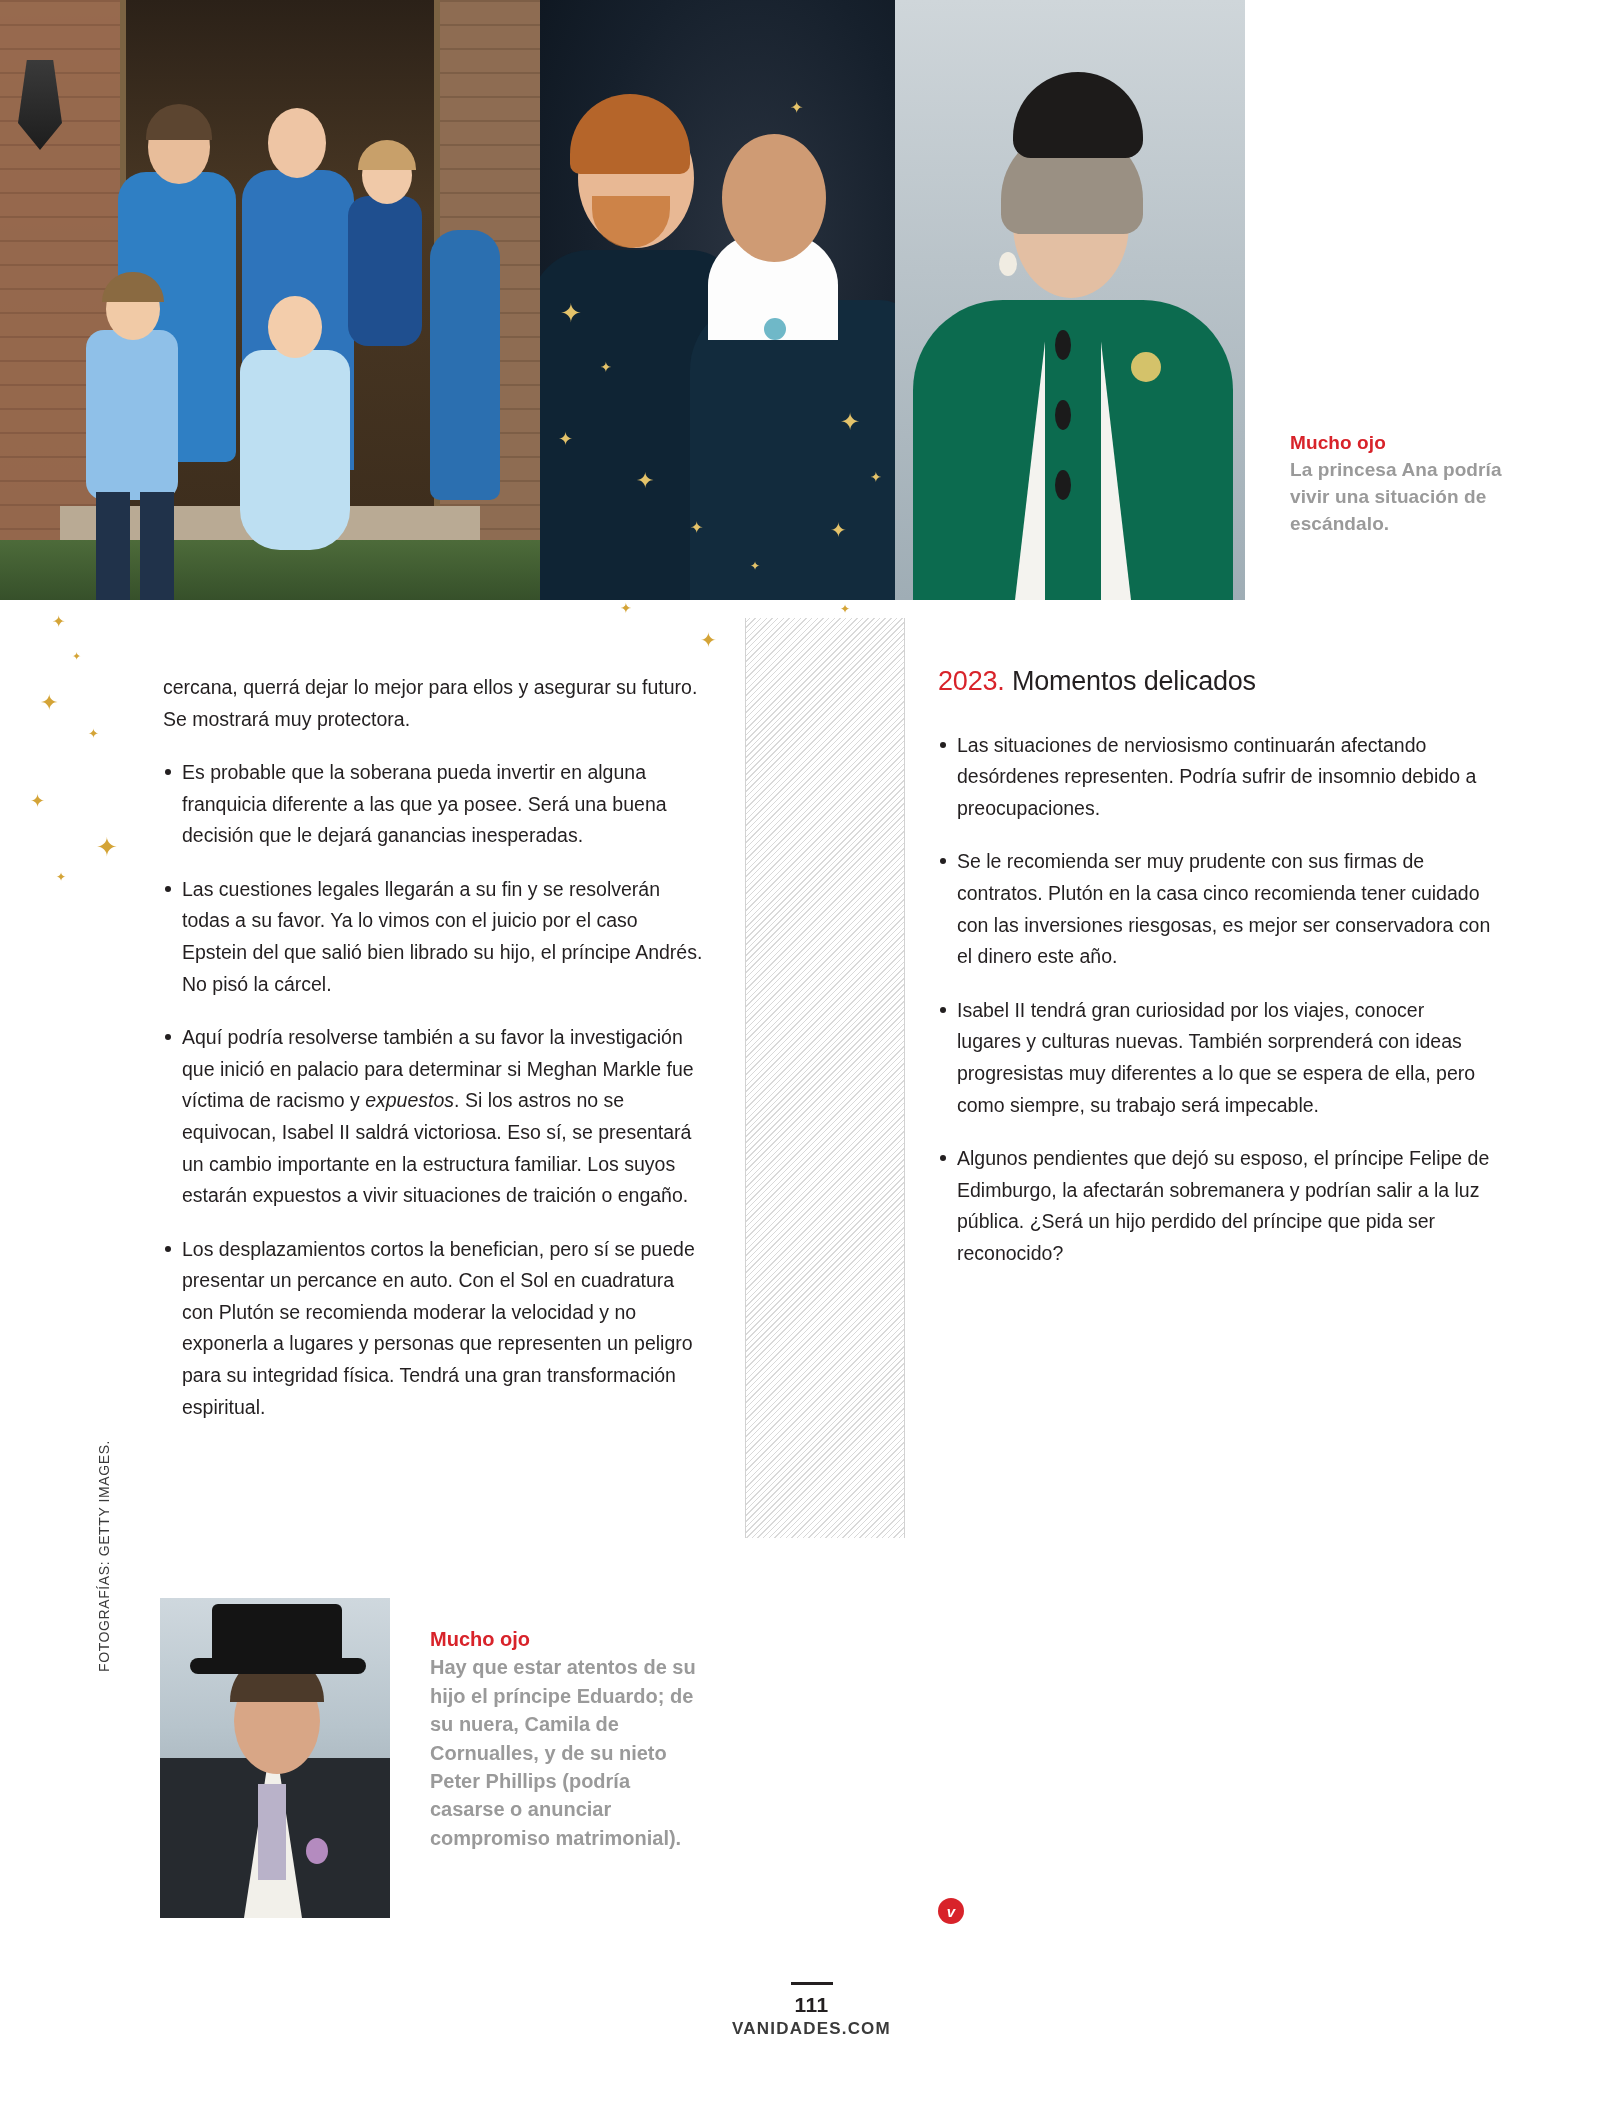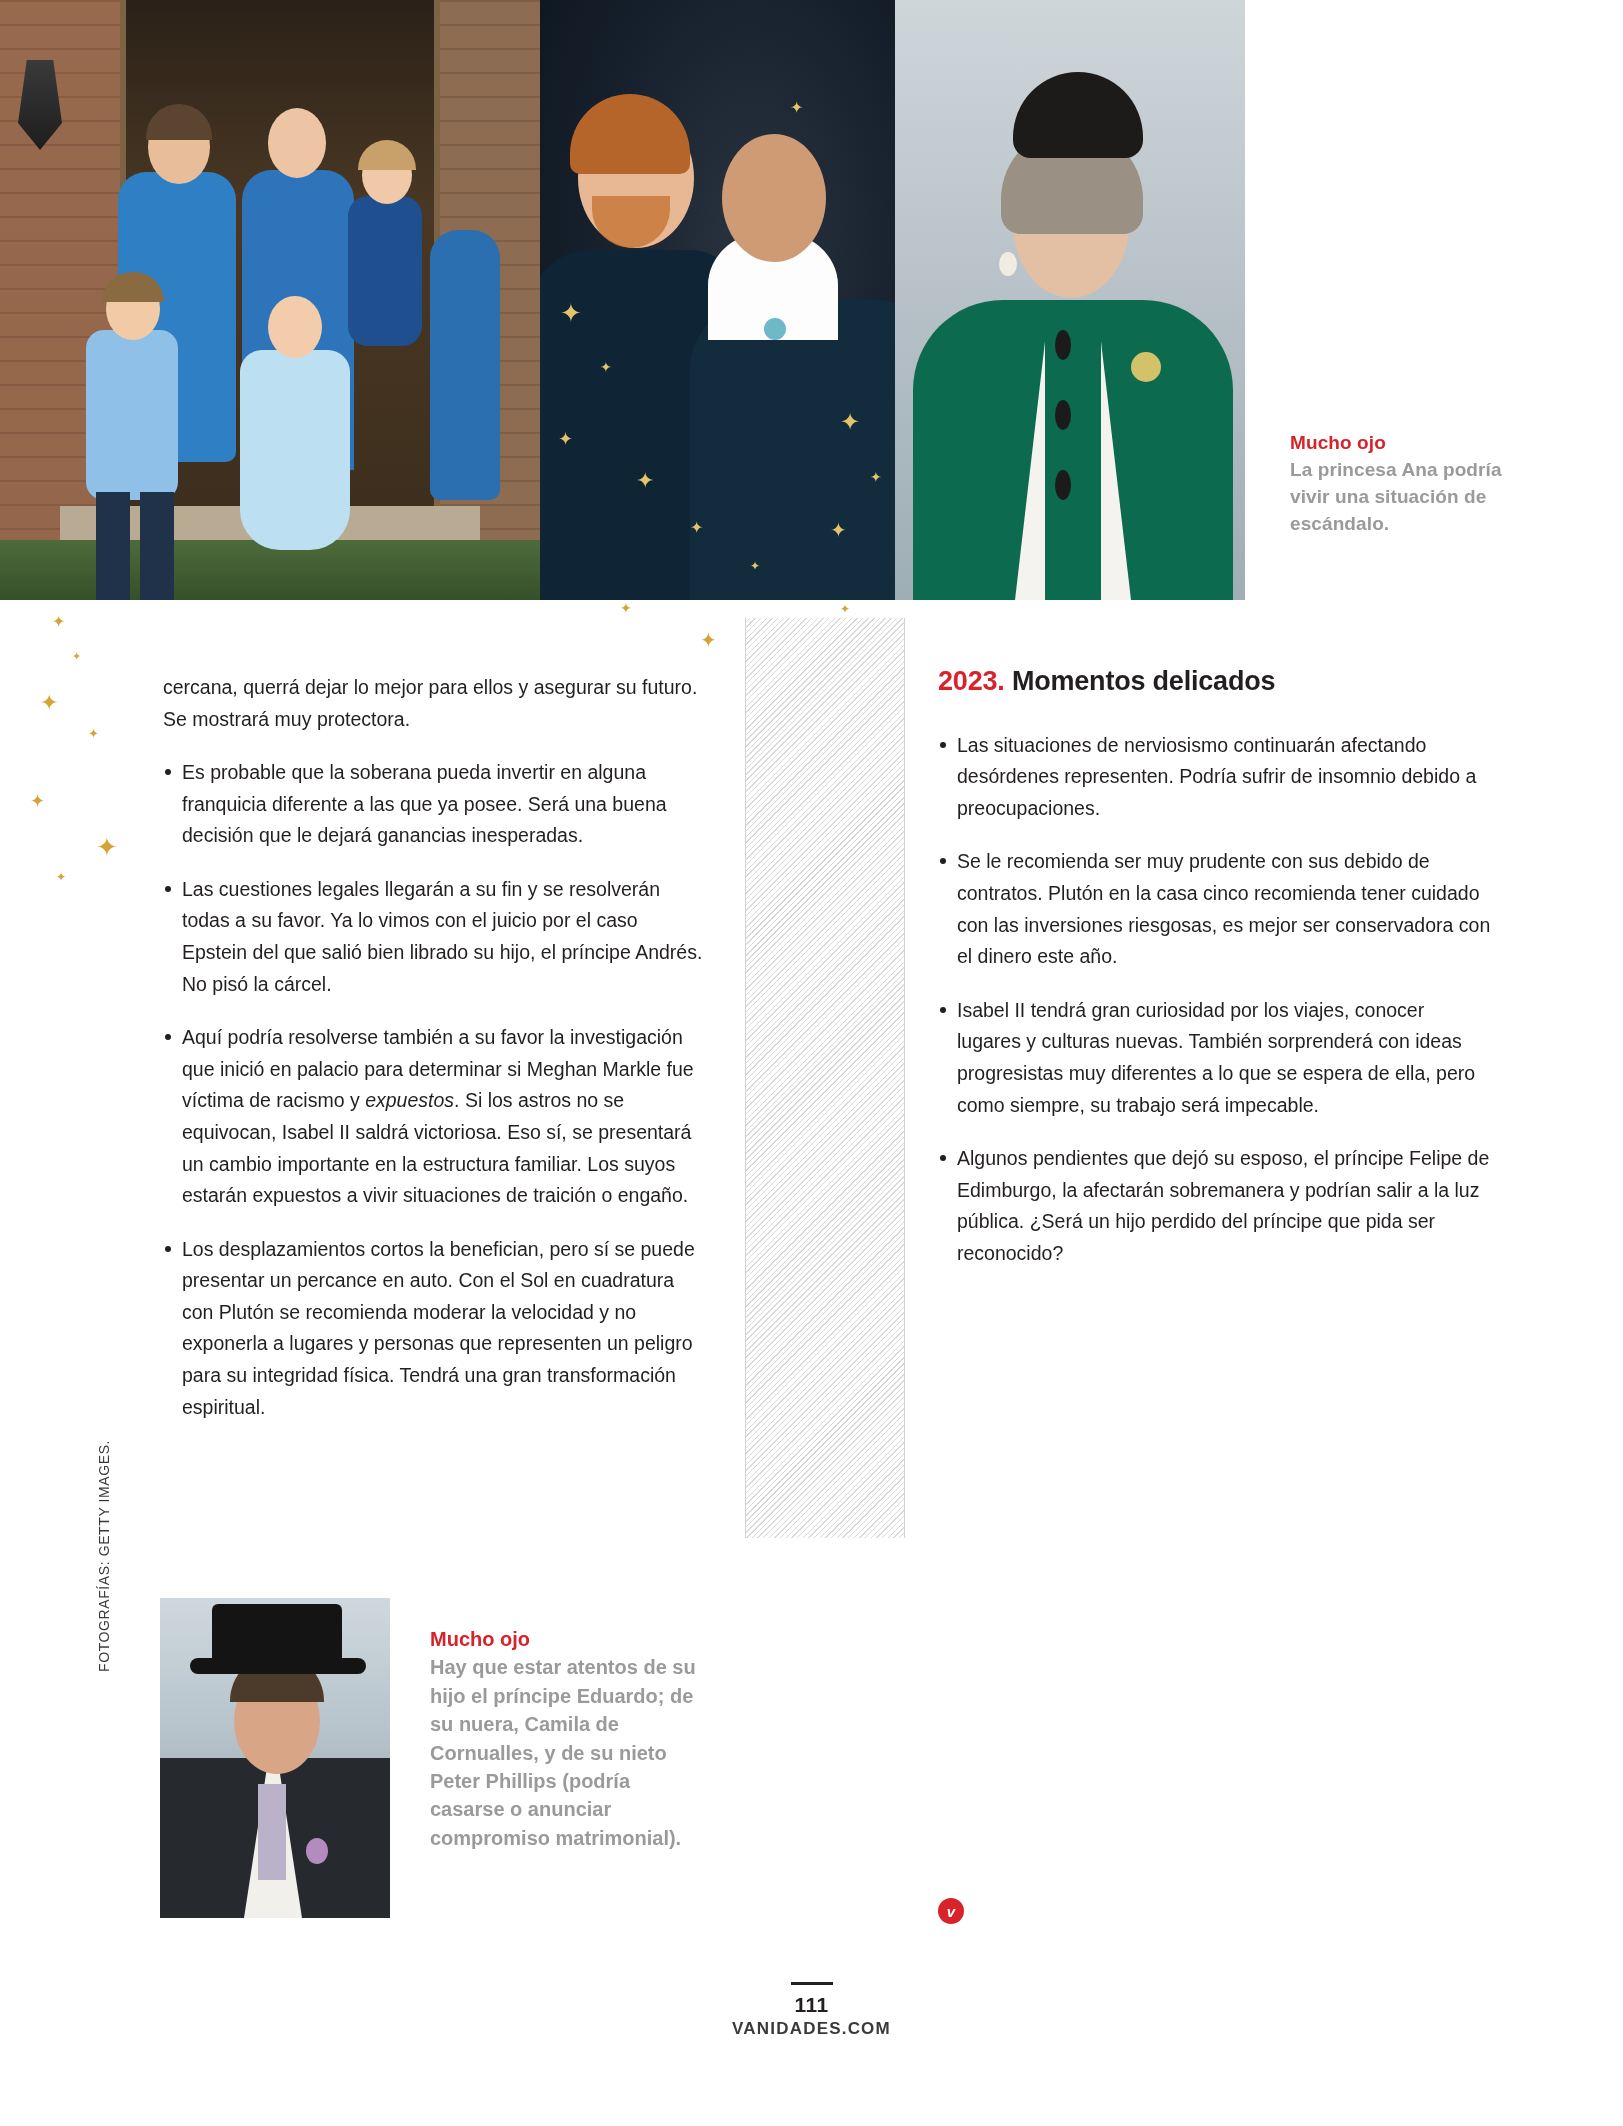--- a/index.html
+++ b/index.html
@@ -128,21 +128,21 @@
     position:absolute;
     left: 2px; top: 12px;
     width:6px; height:6px;
     background:#231f20;
     border-radius:50%;
   }
   em { font-style: italic; }
 
   .sec-head {
     font-size: 27px;
-    font-weight: bold;
+    font-weight: normal;
     margin: 0 0 26px 0;
     letter-spacing:-.2px;
   }
   .sec-head .year { color:#d8232a; }
 
   
   .divider {
     position:absolute;
     left: 745px;
     top: 618px;
@@ -347,21 +347,21 @@
 
   <p class="bullet">Los desplazamientos cortos la benefician, pero sí se puede presentar un percance en auto. Con el Sol en cuadratura con Plutón se recomienda moderar la velocidad y no exponerla a lugares y personas que representen un peligro para su integridad física. Tendrá una gran transformación espiritual.</p>
 </div>
 
 <div class="col-right">
   <h2 class="sec-head">
     <span class="year">2023.</span><span> Momentos delicados</span>
   </h2>
 
   <p class="bullet">Las situaciones de nerviosismo continuarán afectando desórdenes representen. Podría sufrir de insomnio debido a preocupaciones.</p>
-  <p class="bullet">Se le recomienda ser muy prudente con sus debido de contratos. Plutón en la casa cinco recomienda tener cuidado con las inversiones riesgosas, es mejor ser conservadora con el dinero este año.</p>
+  <p class="bullet">Se le recomienda ser muy prudente con sus firmas de contratos. Plutón en la casa cinco recomienda tener cuidado con las inversiones riesgosas, es mejor ser conservadora con el dinero este año.</p>
   <p class="bullet">Isabel II tendrá gran curiosidad por los viajes, conocer lugares y culturas nuevas. También sorprenderá con ideas progresistas muy diferentes a lo que se espera de ella, pero como siempre, su trabajo será impecable.</p>
   <p class="bullet">Algunos pendientes que dejó su esposo, el príncipe Felipe de Edimburgo, la afectarán sobremanera y podrían salir a la luz pública. ¿Será un hijo perdido del príncipe que pida ser reconocido?</p>
 </div>
 
 <div class="vmark">v</div>
 
 <div class="bot-photo">
   <div style="position:absolute;left:0;top:160px;width:230px;height:160px;background:#262a2f;"></div>
   <div style="position:absolute;left:84px;top:168px;width:58px;height:152px;background:#f2f0ea;clip-path:polygon(40% 0,60% 0,100% 100%,0 100%);"></div>
   <div style="position:absolute;left:98px;top:186px;width:28px;height:96px;background:#b9b2c9;"></div>

